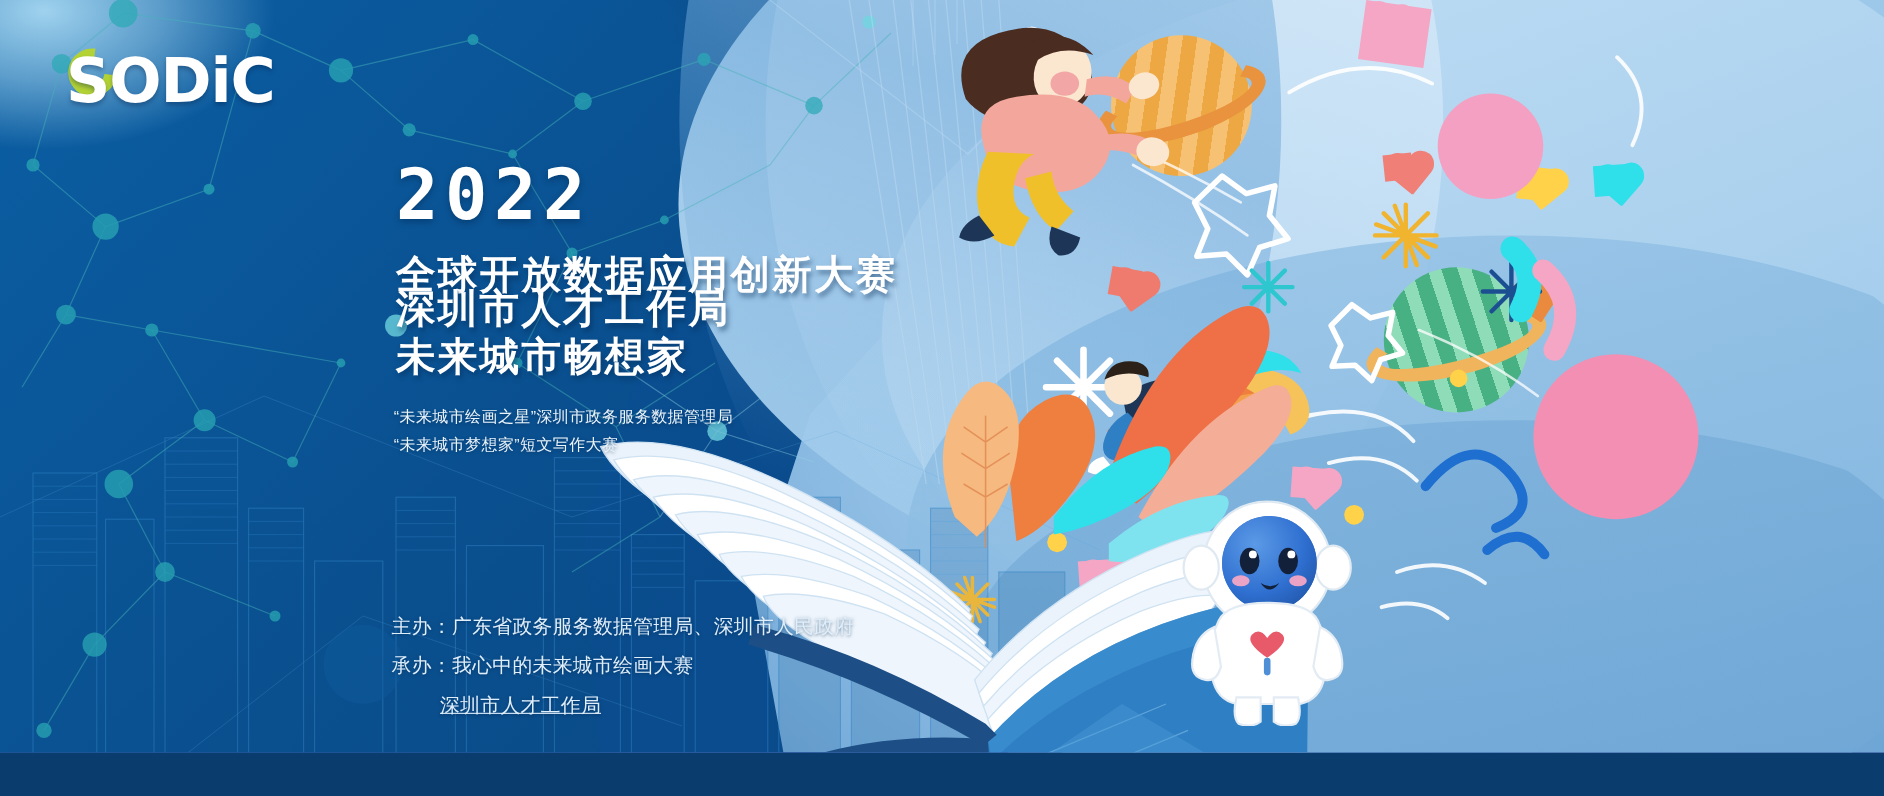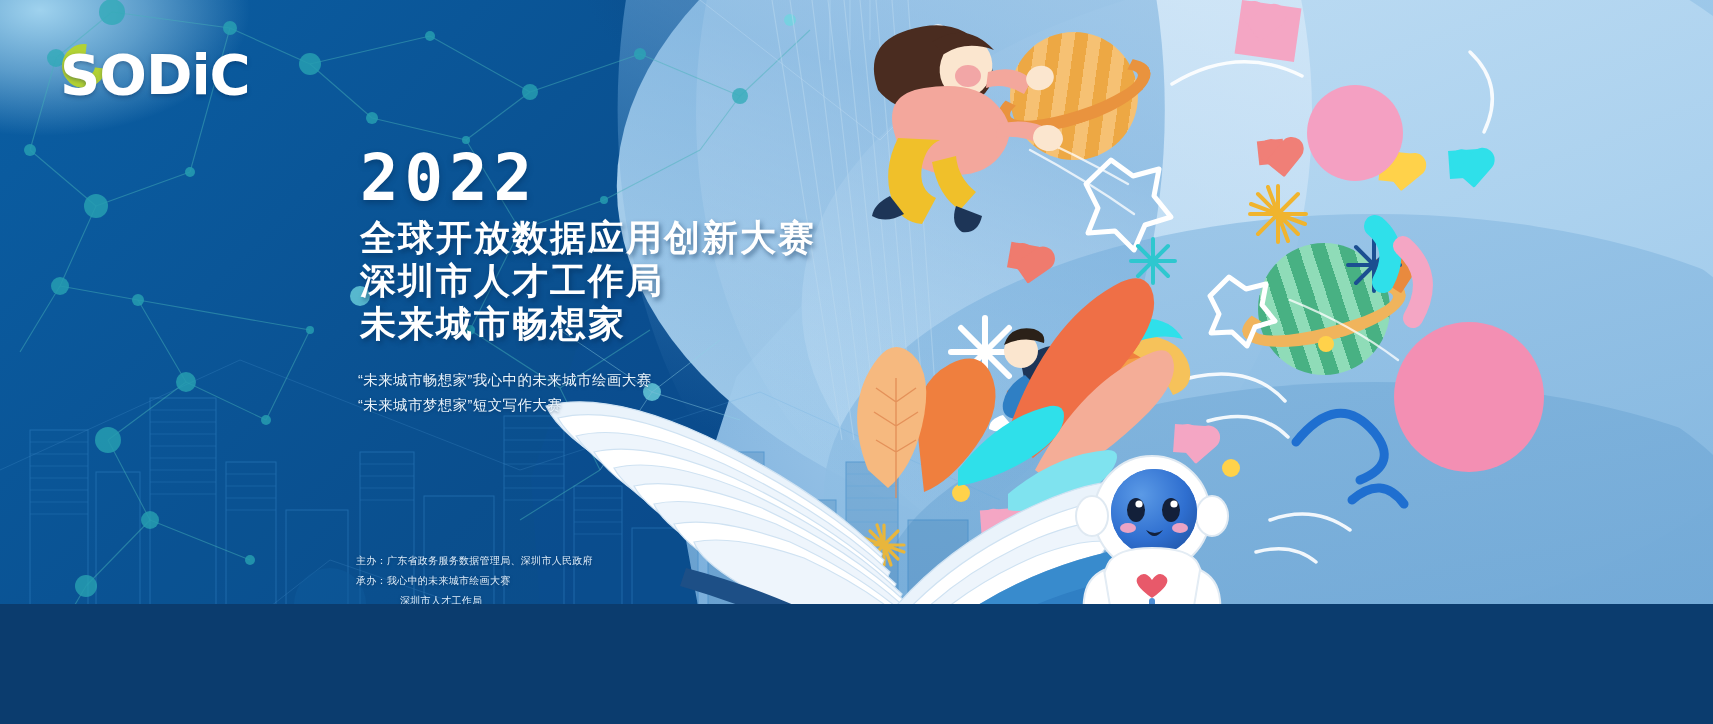--- a/index.html
+++ b/index.html
@@ -1,18 +1,18 @@
 <!DOCTYPE html>
 <html><head>
 <meta charset="utf-8">
 <style>
   html,body{margin:0;padding:0;background:#0b3c6e;}
   *{box-sizing:border-box;}
   #stage{
-    position:relative;width:1713px;height:604px;overflow:hidden;
+    position:relative;width:1713px;height:684px;overflow:hidden;
     font-family:"Liberation Sans","DejaVu Sans",sans-serif;
     background:#6d28d9;
   }
   .lay{position:absolute;top:0;left:0;width:1713px;height:724px;pointer-events:none;}
 
   
   #bg-base{
     background:
       radial-gradient(ellipse 900px 700px at 1180px 330px,#a9cfee 0%,#9cc6e9 34%,#7fb2dd 62%,#5e98cc 100%),
       linear-gradient(115deg,#0b63ab 0%,#0d67ae 30%,#1170b4 55%,#2e86c0 78%,#7fb2dd 100%);
@@ -82,31 +82,31 @@
     font-family:"DejaVu Sans Mono","Liberation Mono",monospace;
     text-shadow:0 3px 6px rgba(3,40,80,.45);
     line-height:1;
   }
   .headline{
     position:absolute;left:360px;color:#ffffff;font-weight:bold;
     font-size:36px;letter-spacing:2px;line-height:1.18;
     text-shadow:2px 3px 5px rgba(3,40,80,.5);
     white-space:nowrap;
   }
-  #h1{top:217px;}
+  #h1{top:229px;}
   #h2{top:260px;}
   #h3{top:303px;}
   #subs{
     position:absolute;left:358px;top:368px;color:#eaf4fc;
     font-size:14.5px;line-height:1.72;letter-spacing:.4px;
     text-shadow:0 1px 3px rgba(3,40,80,.5);white-space:nowrap;
   }
   #orgs{
     position:absolute;left:356px;top:551px;color:#dfeefb;
-    font-size:10px;line-height:2.0;letter-spacing:.3px;
+    font-size:18px;line-height:2.0;letter-spacing:.3px;
     text-shadow:0 1px 3px rgba(3,40,80,.55);white-space:nowrap;
   }
   #orgs .indent{padding-left:44px;display:block;text-decoration:underline;}
 
   
   .deco{position:absolute;}
   .heart{width:46px;height:42px;position:absolute;}
   .heart:before,.heart:after{
     content:"";position:absolute;top:0;width:24px;height:38px;border-radius:24px 24px 0 0;
     background:inherit;
@@ -478,21 +478,21 @@
     <div class="wordmark">SODiC</div>
   </div>
 
   <div id="year">2022</div>
 
   <div class="headline" id="h1">全球开放数据应用创新大赛</div>
   <div class="headline" id="h2">深圳市人才工作局</div>
   <div class="headline" id="h3">未来城市畅想家</div>
 
   <div id="subs">
-    <div>“未来城市畅想家”我心中的未来城市绘画大赛</div>
+    <div>“未来城市绘画之星”深圳市政务服务数据管理局</div>
     <div>“未来城市梦想家”短文写作大赛</div>
   </div>
 
   <div id="orgs">
     <div>
       <span>主办：</span><span>广东省政务服务数据管理局、深圳市人民政府</span>
     </div>
     <div>
       <span>承办：</span><span>我心中的未来城市绘画大赛</span>
     </div>

